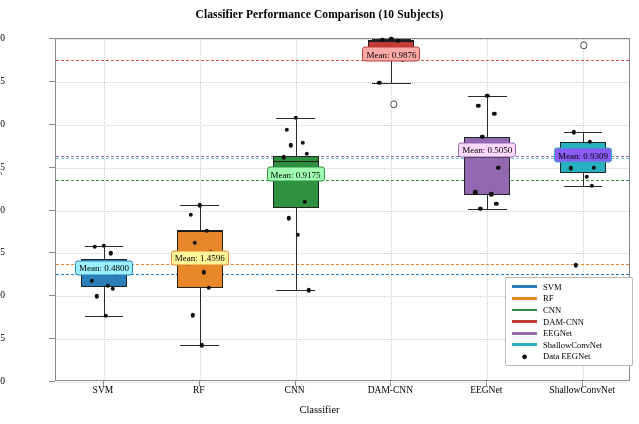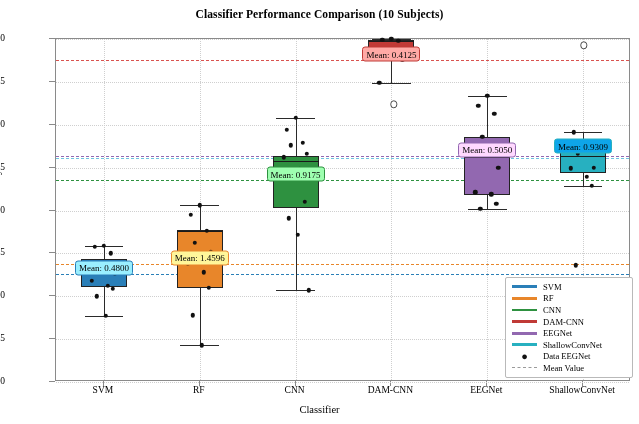--- a/index.html
+++ b/index.html
@@ -208,23 +208,23 @@
         <div class="pt" style="left: 538.083px; top: 128.625px;"></div>
         <div class="pt" style="left: 515.083px; top: 129.482px;"></div>
         <div class="pt" style="left: 531.083px; top: 138.058px;"></div>
         <div class="pt" style="left: 536.083px; top: 146.632px;"></div>
         <div class="pt" style="left: 520.083px; top: 226.38px;"></div>
       </div>
     <div id="labels-layer">
         <div class="meanbox" style="left: 47.9167px; top: 228.955px; background: rgb(154, 239, 255); border: 1px solid rgb(42, 127, 184);">Mean: 0.4800</div>
         <div class="meanbox" style="left: 143.75px; top: 218.665px; background: rgb(255, 246, 154); border: 1px solid rgb(232, 134, 42);">Mean: 1.4596</div>
         <div class="meanbox" style="left: 239.583px; top: 135.488px; background: rgb(158, 255, 176); border: 1px solid rgb(46, 145, 64);">Mean: 0.9175</div>
-        <div class="meanbox" style="left: 335.417px; top: 15.266px; background: rgb(255, 170, 166); border: 1px solid rgb(192, 58, 54);">Mean: 0.4125</div>
+        <div class="meanbox" style="left: 335.417px; top: 15.266px; background: rgb(255, 170, 166); border: 1px solid rgb(192, 58, 54);">Mean: 0.9876</div>
         <div class="meanbox" style="left: 431.25px; top: 110.963px; background: rgb(255, 216, 255); border: 1px solid rgb(146, 104, 176);">Mean: 0.5050</div>
-        <div class="meanbox" style="left: 527.083px; top: 107px; background: #0ea5e9; border: 1px solid rgb(39, 176, 192);">Mean: 0.9309</div>
+        <div class="meanbox" style="left: 527.083px; top: 116px; background: #8b5cf6; border: 1px solid rgb(39, 176, 192);">Mean: 0.9309</div>
       </div>
   </div>
 
   <div id="legend">
       <div class="lrow">
         <div class="lswatch" style="background: rgb(42, 127, 184);"></div>
         <div class="ltext">SVM</div>
       </div>
       <div class="lrow">
         <div class="lswatch" style="background: rgb(232, 134, 42);"></div>
@@ -243,18 +243,14 @@
         <div class="ltext">EEGNet</div>
       </div>
       <div class="lrow">
         <div class="lswatch" style="background: rgb(39, 176, 192);"></div>
         <div class="ltext">ShallowConvNet</div>
       </div>
       <div class="lrow">
         <div class="ldot" style="color: rgb(17, 17, 17);">●</div>
         <div class="ltext">Data EEGNet</div>
       </div>
-      <div class="lrow">
-        <div class="ldash" style="border-top-color: rgb(154, 154, 154);"></div>
-        <div class="ltext">Mean Value</div>
-      </div>
     </div>
 </div>
 
 </body></html>

